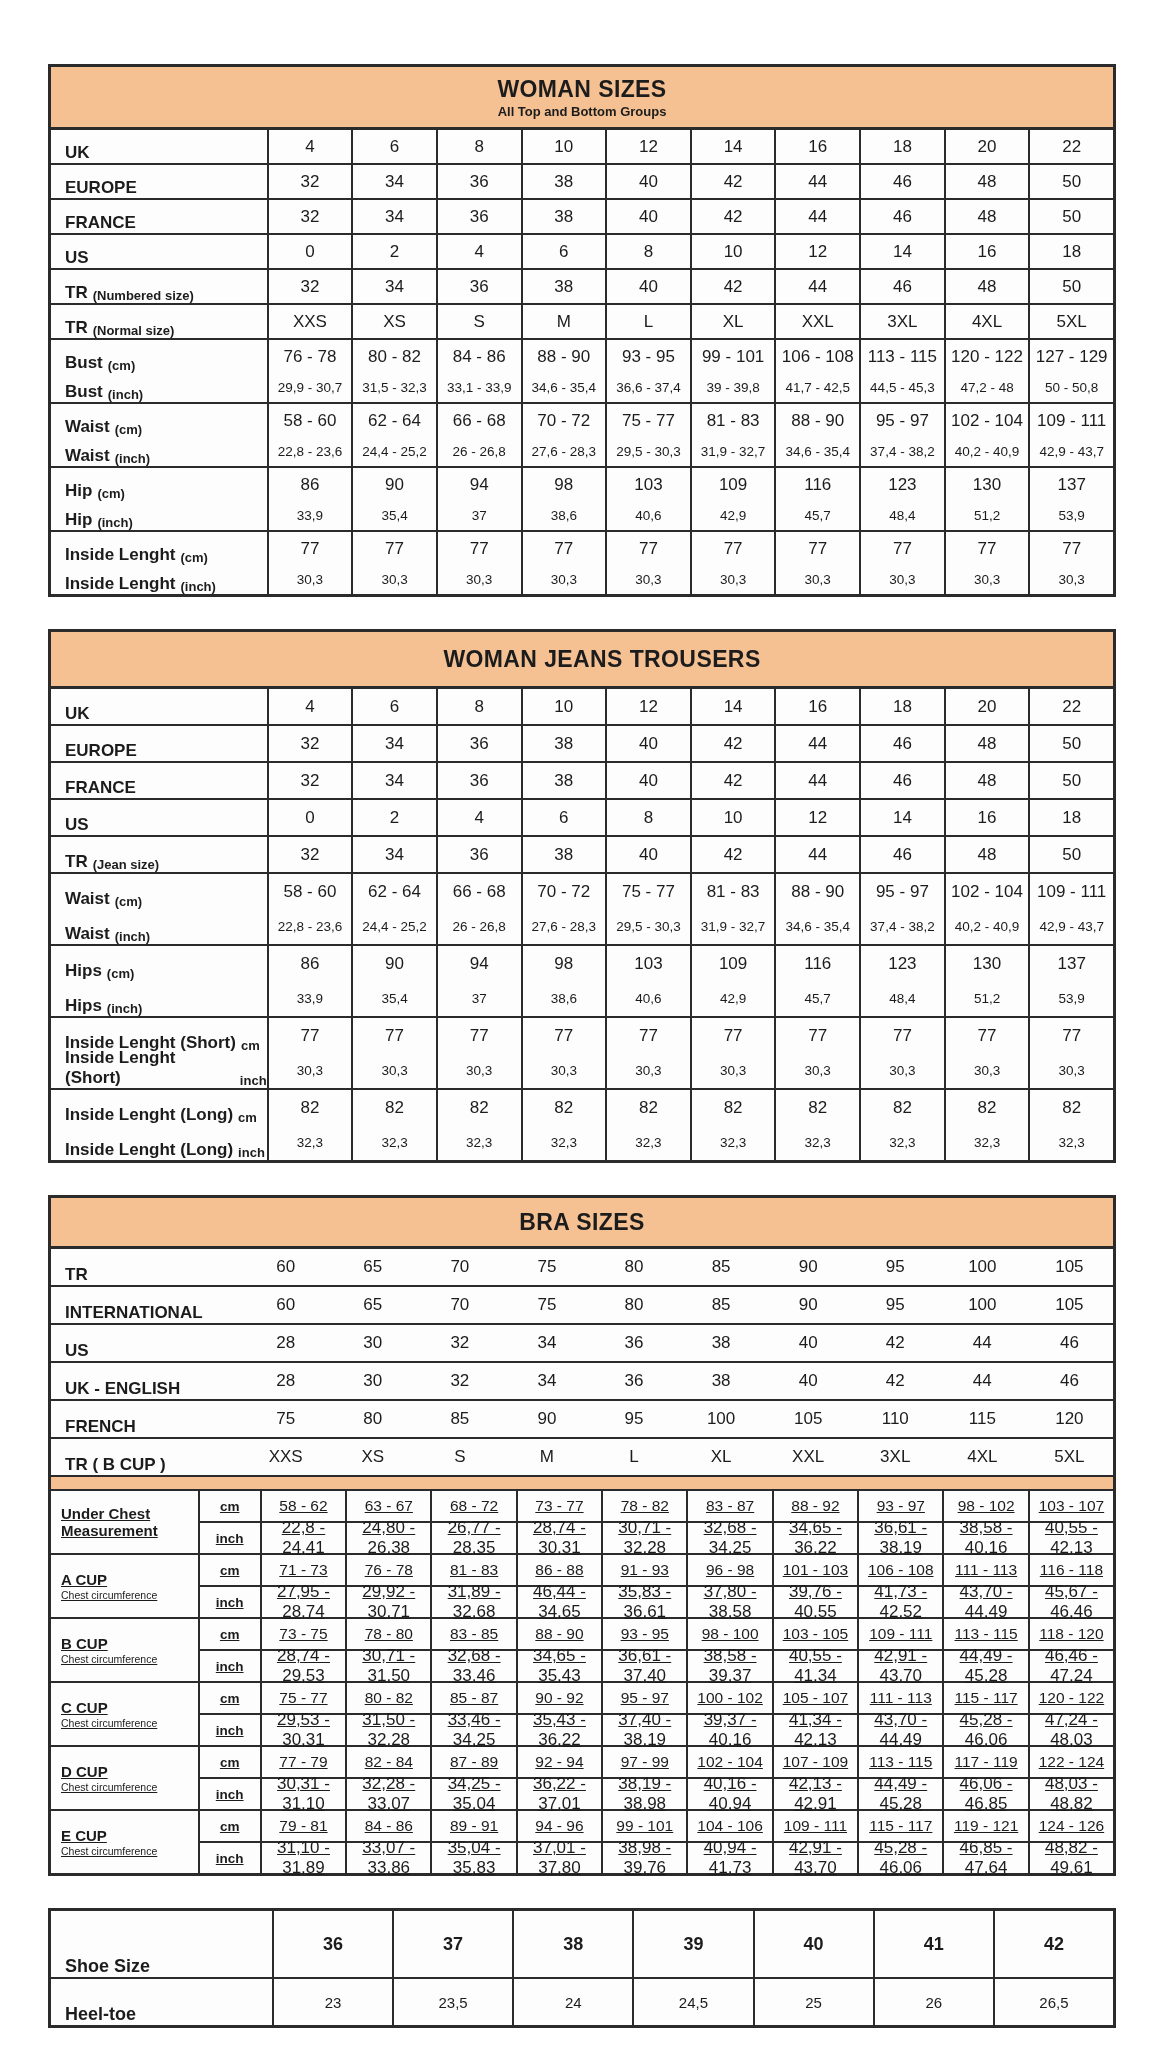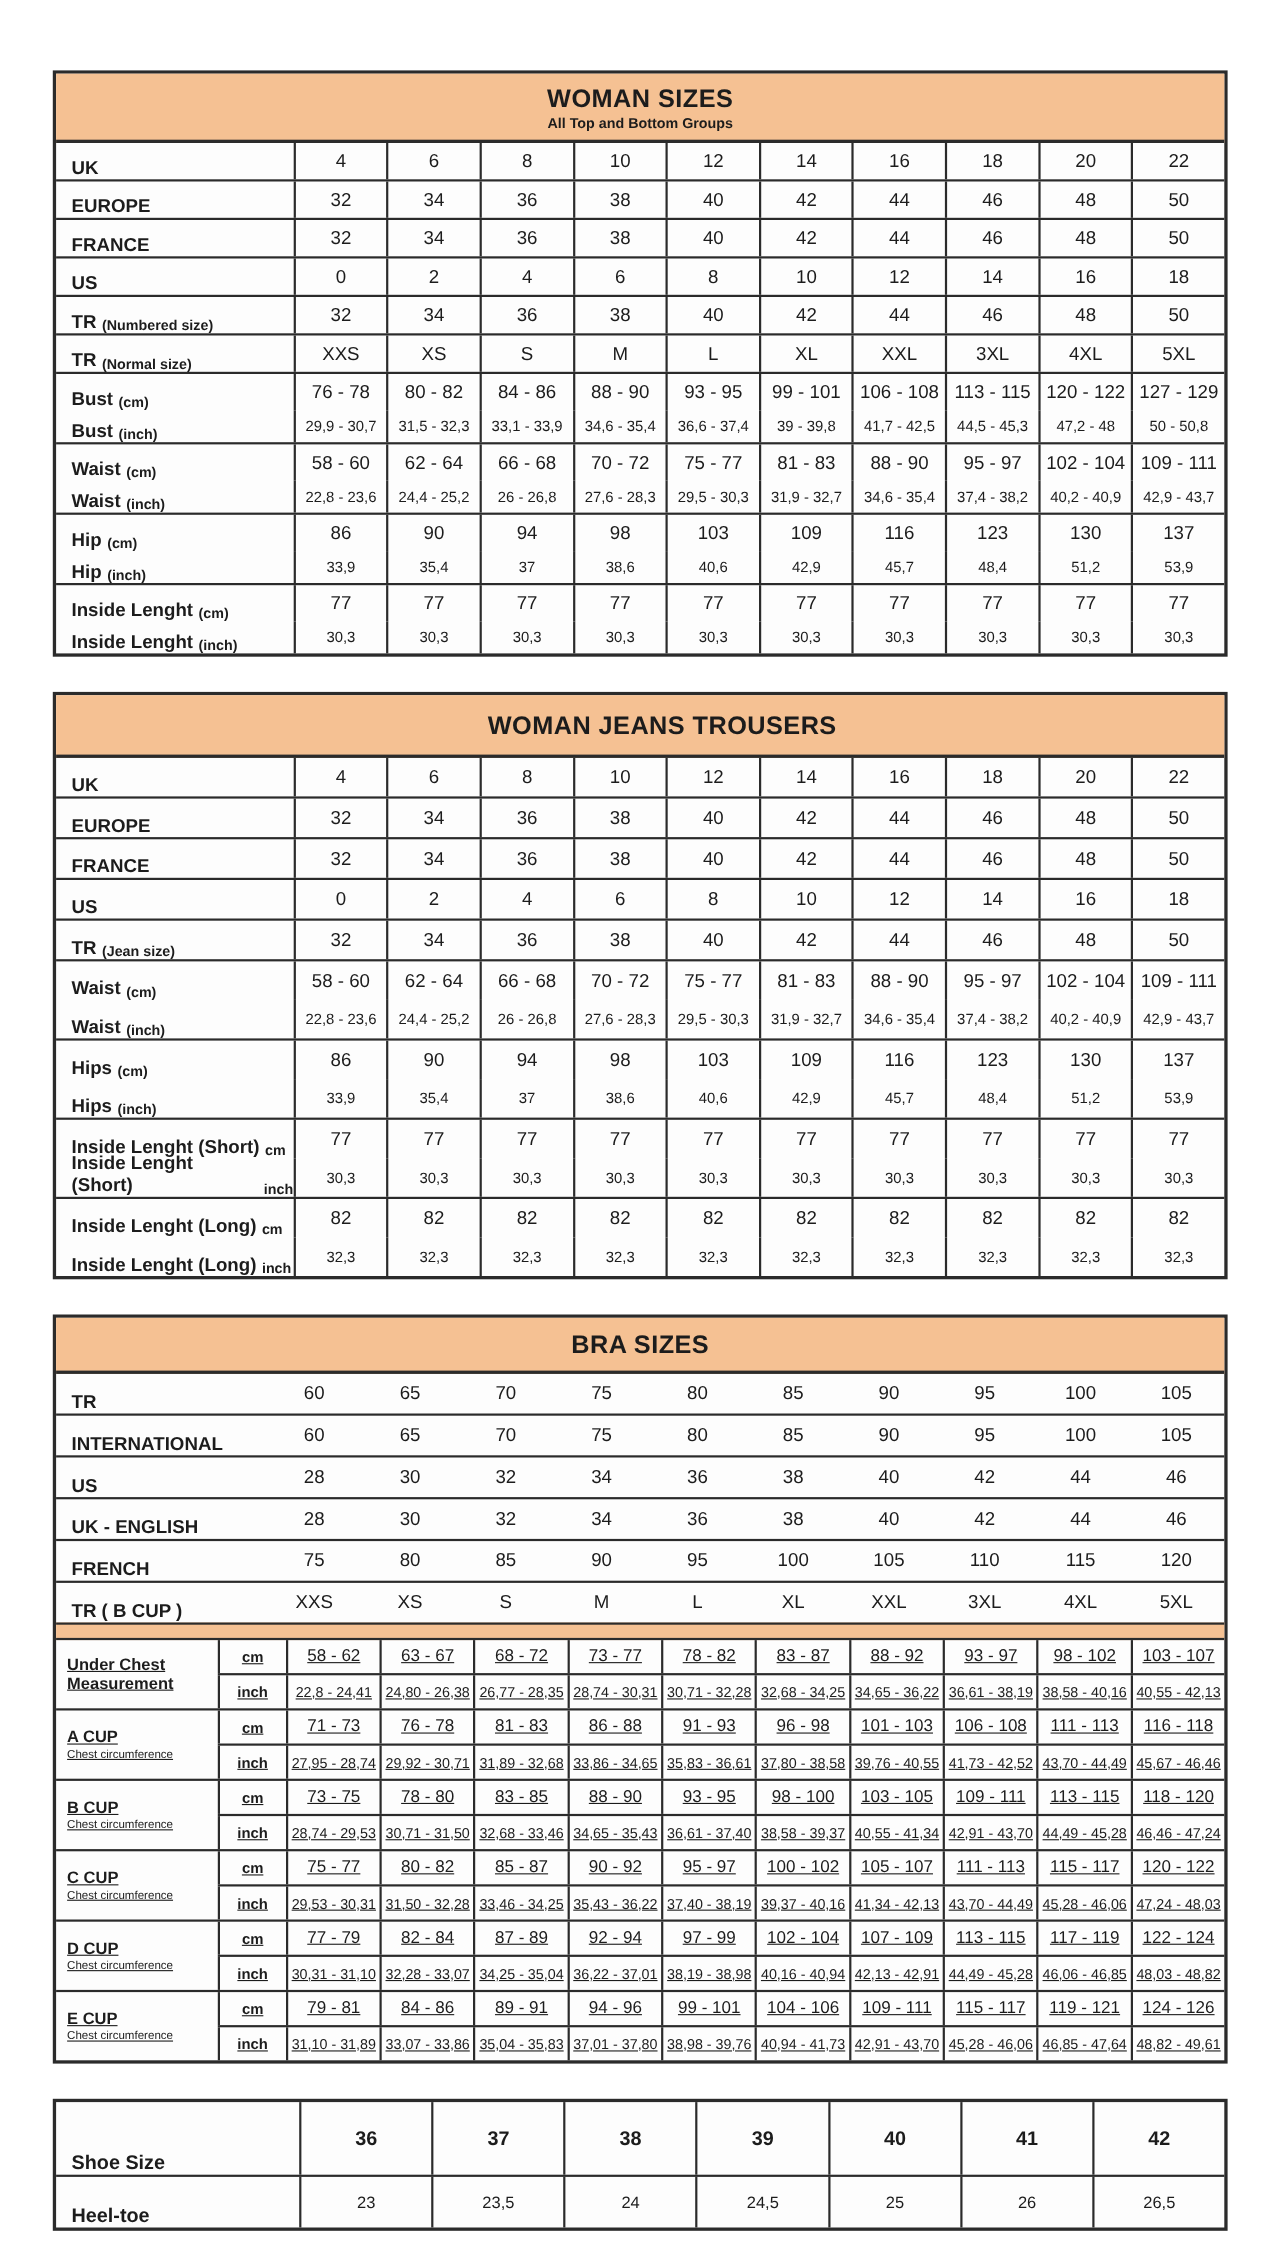--- a/index.html
+++ b/index.html
@@ -72,21 +72,21 @@
   .cuplbl-sub{font-size:10.5px;margin-top:1px;}
   .cupright{flex:1;display:flex;flex-direction:column;}
   .cuprow{display:flex;height:30px;}
   .cuprow + .cuprow{border-top:2px solid #2b2b2b;}
   .unit{
     width:6.8%;box-sizing:border-box;border-left:2px solid #2b2b2b;
     font-weight:bold;font-size:13.5px;
     display:flex;align-items:center;justify-content:center;
   }
   .cuprow .c{font-size:15.5px;}
-  .cuprow.sub .c{font-size:13px;}
+  .cuprow.sub .c{font-size:17px;}
 
   
   .t-shoes .lbl{width:20.8%;font-size:18px;}
   .t-shoes .row{height:66px;}
   .t-shoes .row.boldvals .c{font-size:18px;}
   .t-shoes .row.sub{height:46px;}
   .t-shoes .row.sub .c{font-size:15px;}
 </style>
 </head>
 <body>
@@ -733,21 +733,21 @@
                 <div class="c">101 - 103</div>
                 <div class="c">106 - 108</div>
                 <div class="c">111 - 113</div>
                 <div class="c">116 - 118</div>
               </div>
               <div class="cuprow sub">
                 <div class="unit">inch</div>
                 <div class="c">27,95 - 28,74</div>
                 <div class="c">29,92 - 30,71</div>
                 <div class="c">31,89 - 32,68</div>
-                <div class="c">33,86 - 34,65</div>
+                <div class="c">46,44 - 34,65</div>
                 <div class="c">35,83 - 36,61</div>
                 <div class="c">37,80 - 38,58</div>
                 <div class="c">39,76 - 40,55</div>
                 <div class="c">41,73 - 42,52</div>
                 <div class="c">43,70 - 44,49</div>
                 <div class="c">45,67 - 46,46</div>
               </div>
             </div>
           </div>
           <div class="cupsec">

